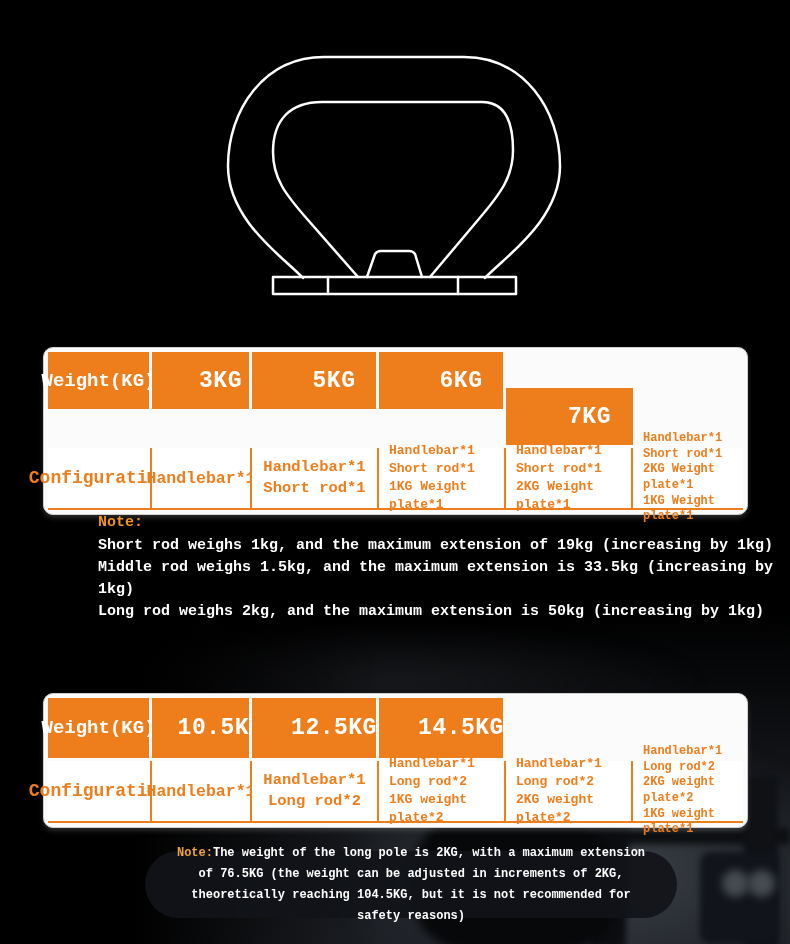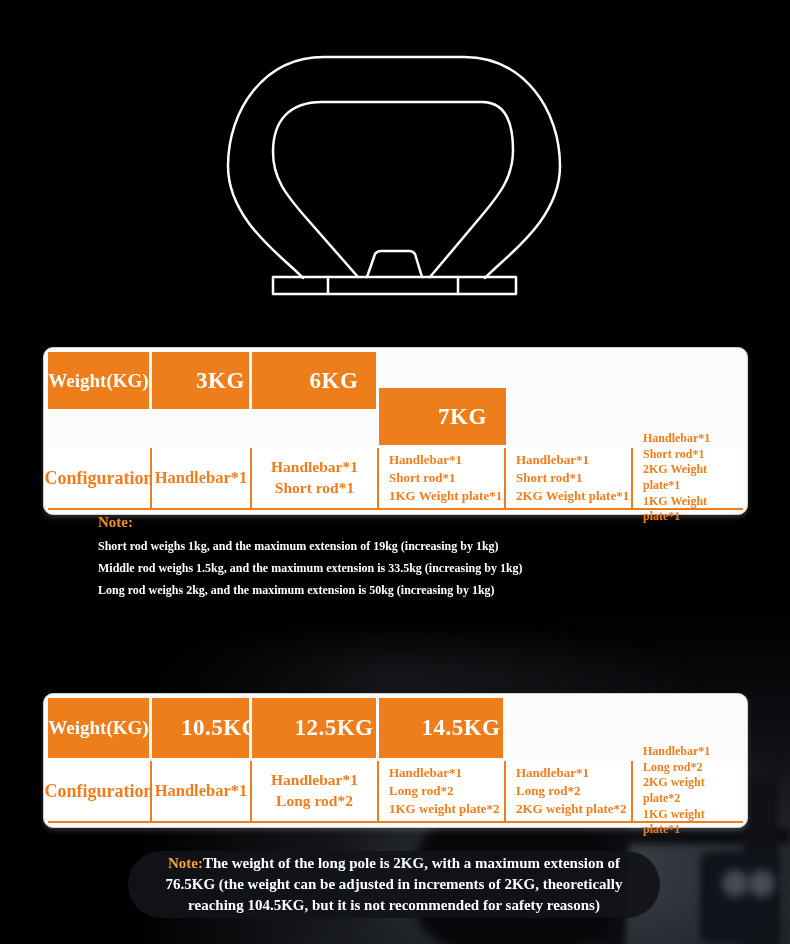--- a/index.html
+++ b/index.html
@@ -4,21 +4,21 @@
 <style>
   :root{
     --orange:#EE7D1C;
     --note-orange:#F0921E;
     --pill-note-orange:#F2A43C;
     --card-bg:#fbfbfb;
   }
   html,body{margin:0;padding:0;background:#000;}
   .stage{
     position:relative;width:790px;height:944px;overflow:hidden;
-    background:#000;font-family:Liberation Serif, serif;font-weight:bold;
+    background:#000;font-family:Liberation Mono, monospace;font-weight:bold;
   }
   
   .photo-bg{
     position:absolute;left:0;top:608px;width:790px;height:336px;overflow:hidden;
     background:linear-gradient(180deg,#000 0%,#08090b 22%,#15171b 55%,#1d2025 100%);
   }
   .photo-bg .blob{position:absolute;}
   .ph-glow{left:330px;top:130px;width:540px;height:260px;
     background:radial-gradient(closest-side,#3e434a,rgba(62,67,74,0));filter:blur(12px);}
   .ph-band{left:100px;top:20px;width:600px;height:110px;
@@ -64,26 +64,26 @@
   .td.multi{justify-content:flex-start;text-align:left;padding-left:10px;box-sizing:border-box;}
   .fs-lbl{font-size:18px;}
   .fs-1{font-size:16.5px;}
   .fs-2{font-size:15.5px;line-height:1.35;}
   .fs-3{font-size:13px;line-height:1.38;}
   .fs-4{font-size:12px;line-height:1.3;}
 
   
   .note1{position:absolute;left:98px;top:514px;color:#fff;}
   .note1 .note-label{color:var(--note-orange);font-size:15px;margin-bottom:4px;}
-  .note1 .note-line{font-size:12px;line-height:22px;}
+  .note1 .note-line{font-size:15px;line-height:22px;}
   .pill{
-    position:absolute;left:128px;top:851px;width:532px;height:67px;box-sizing:border-box;
+    position:absolute;left:145px;top:851px;width:532px;height:67px;box-sizing:border-box;
     background:rgba(17,20,25,0.92);border-radius:34px;
     display:flex;align-items:center;justify-content:center;
-    padding:0 24px;color:#fff;font-size:15px;line-height:21px;text-align:center;
+    padding:0 24px;color:#fff;font-size:12px;line-height:21px;text-align:center;
   }
   .pill .note-label{color:var(--pill-note-orange);}
 </style>
 </head>
 <body>
 
 <div class="stage">
 
   <div class="photo-bg">
     <div class="blob ph-band"></div>
@@ -105,20 +105,21 @@
     <path d="M 147 229 L 155 206 Q 157 203 161 203 L 189 203 Q 193 203 195 206 L 202 229"></path>
     <rect x="53" y="229" width="243" height="17"></rect>
     <line x1="108" y1="229" x2="108" y2="246"></line>
     <line x1="238" y1="229" x2="238" y2="246"></line>
   </svg>
 
   <div class="card t1">
     <div class="tgrid">
       <div class="th lbl">Weight(KG)</div>
       <div class="th val">3KG</div>
+      <div class="th val">5KG</div>
       <div class="th val">6KG</div>
       <div class="th val last">7KG</div>
     </div>
     <div class="tgrid tbody">
       <div class="td fs-lbl">Configuration</div>
       <div class="td fs-1">Handlebar*1</div>
       <div class="td fs-2">Handlebar*1
 Short rod*1</div>
       <div class="td fs-3 multi">Handlebar*1
 Short rod*1

